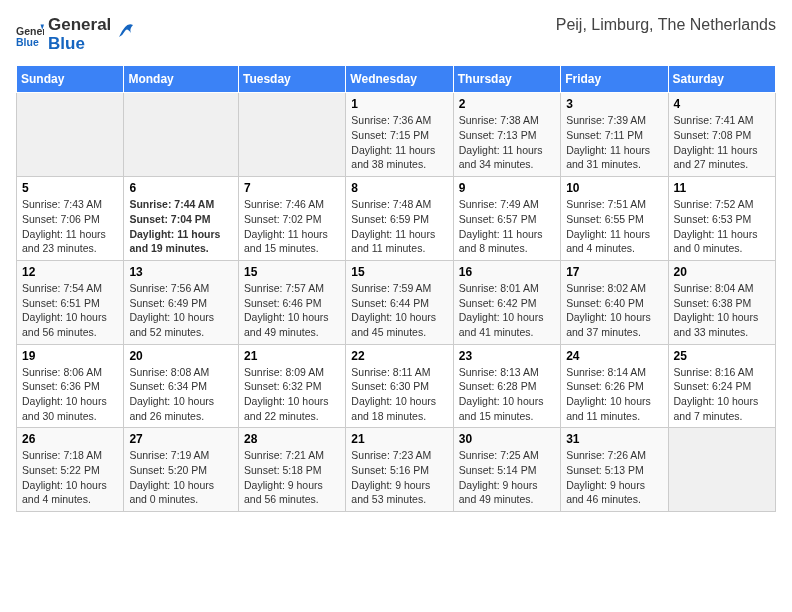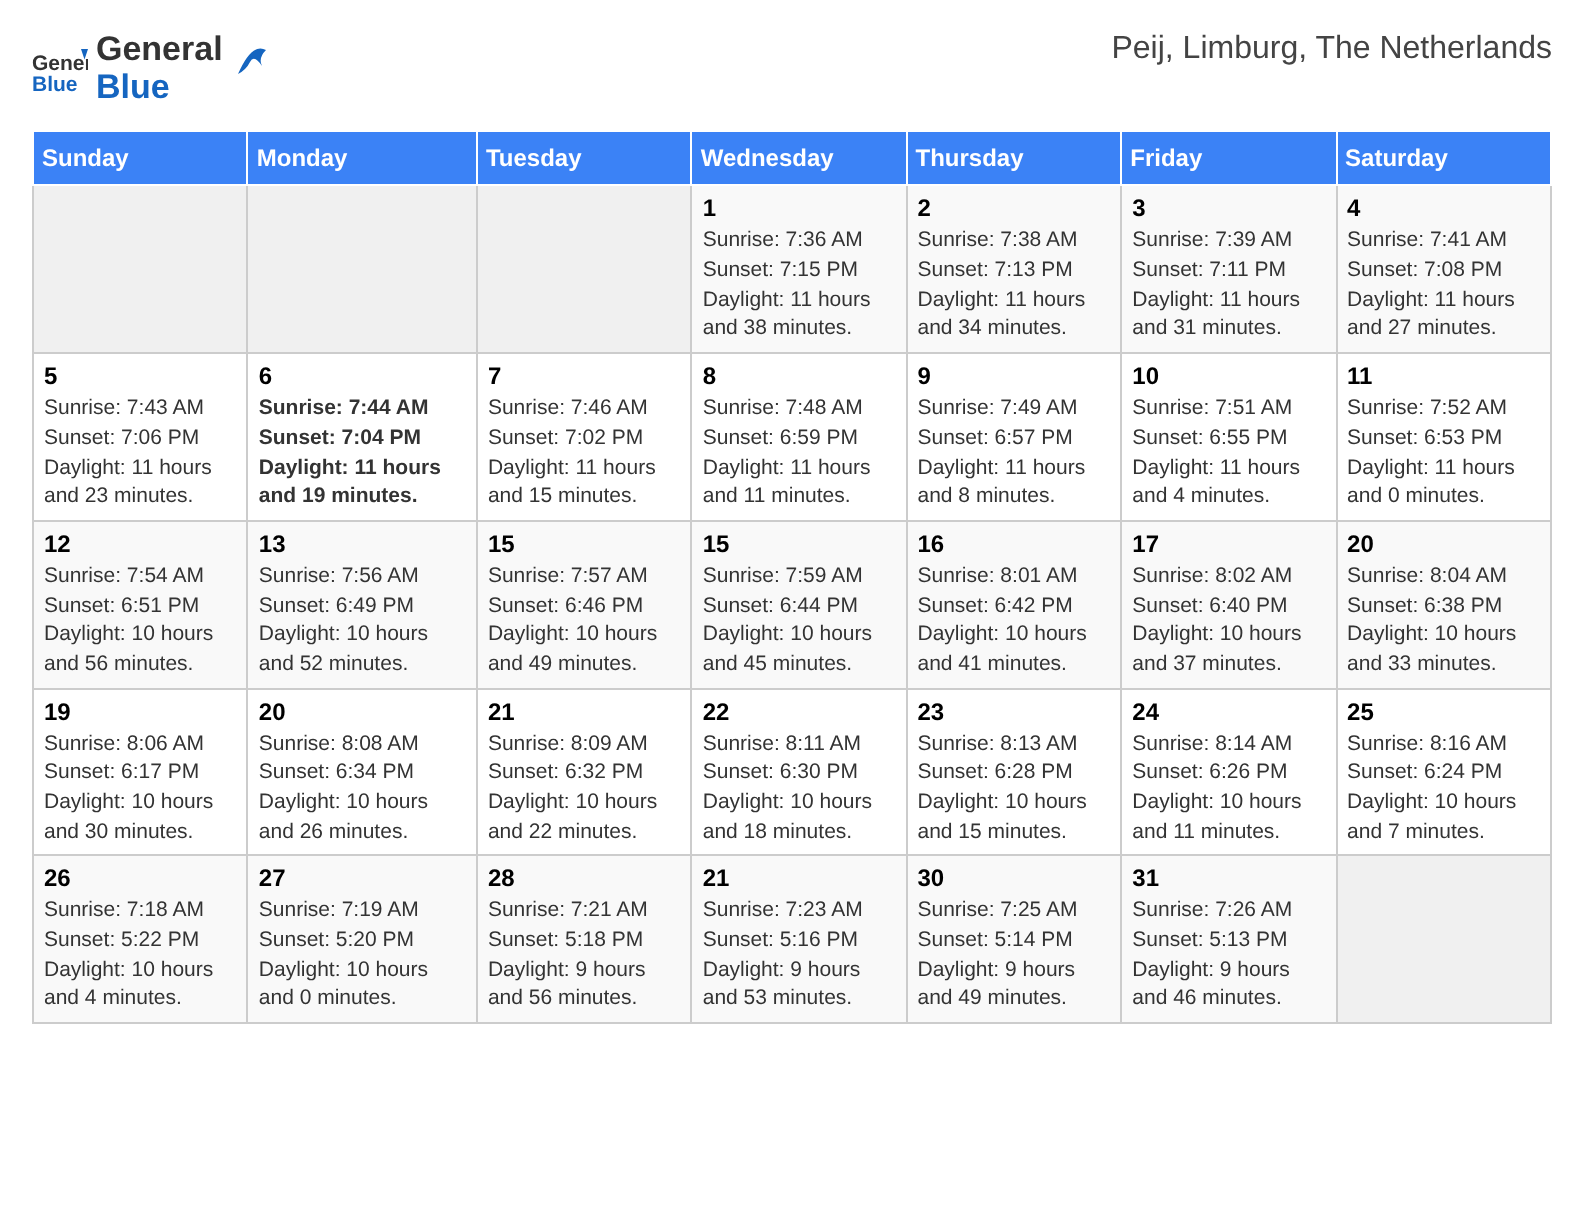--- a/index.html
+++ b/index.html
@@ -245,21 +245,21 @@
           <div class="day-info" style="white-space: pre-line;">Sunrise: 8:04 AM
 Sunset: 6:38 PM
 Daylight: 10 hours
 and 33 minutes.</div>
         </td>
       </tr>
       <tr>
         <td>
           <span class="day-number">19</span>
           <div class="day-info" style="white-space: pre-line;">Sunrise: 8:06 AM
-Sunset: 6:17 PM
+Sunset: 6:36 PM
 Daylight: 10 hours
 and 30 minutes.</div>
         </td>
         <td>
           <span class="day-number">20</span>
           <div class="day-info" style="white-space: pre-line;">Sunrise: 8:08 AM
 Sunset: 6:34 PM
 Daylight: 10 hours
 and 26 minutes.</div>
         </td>

